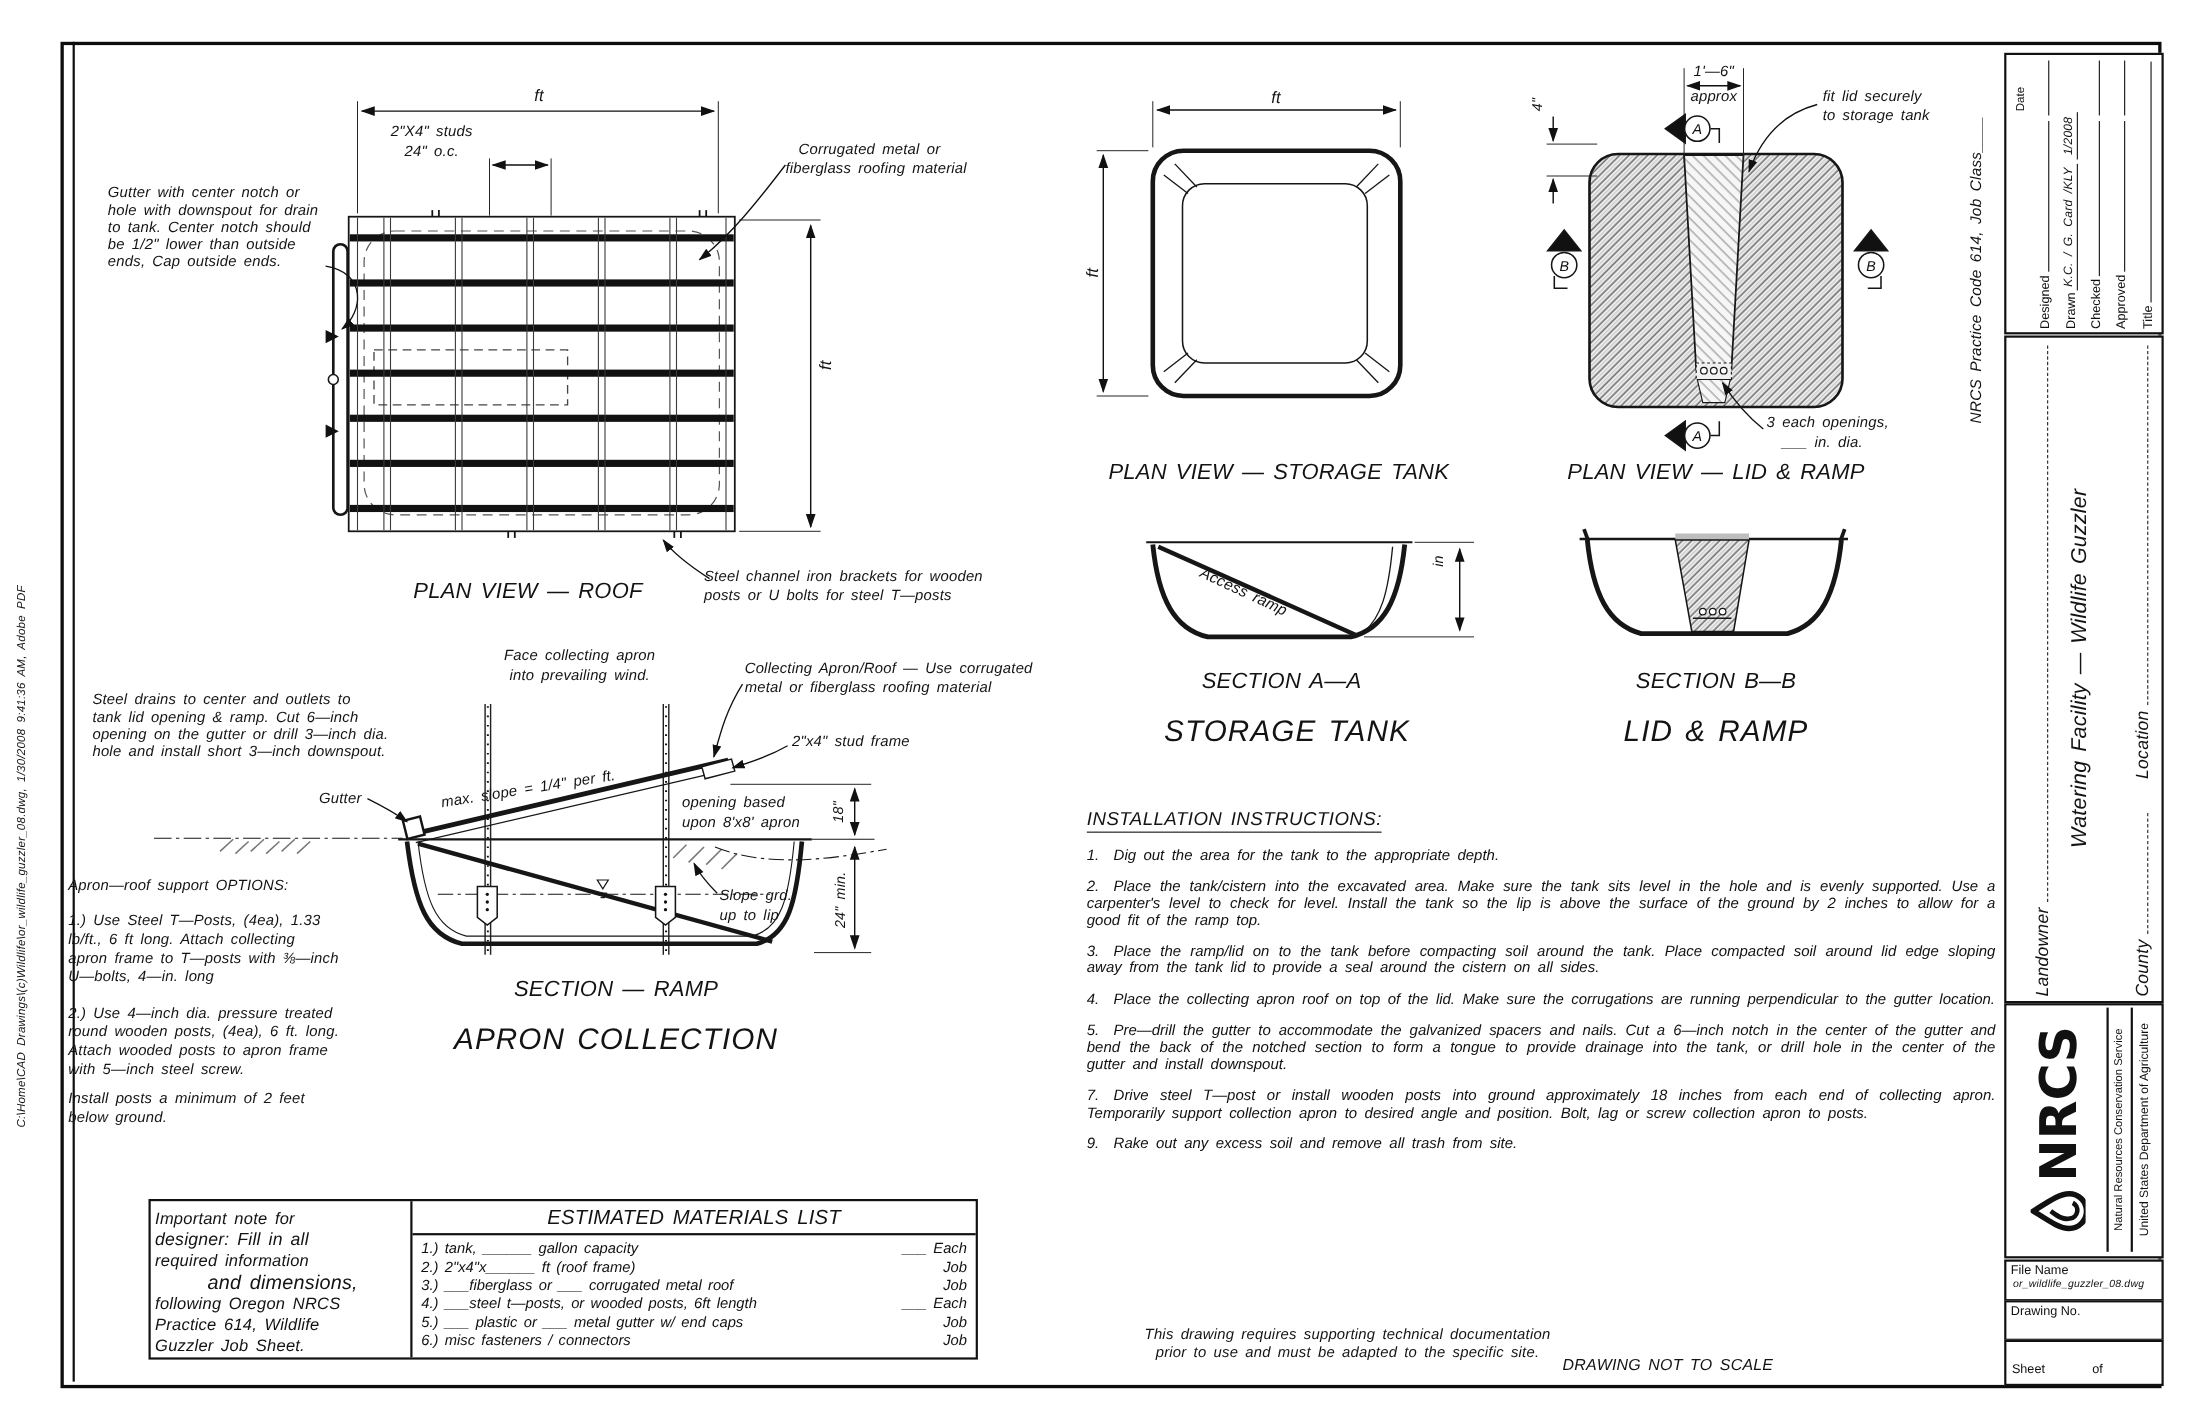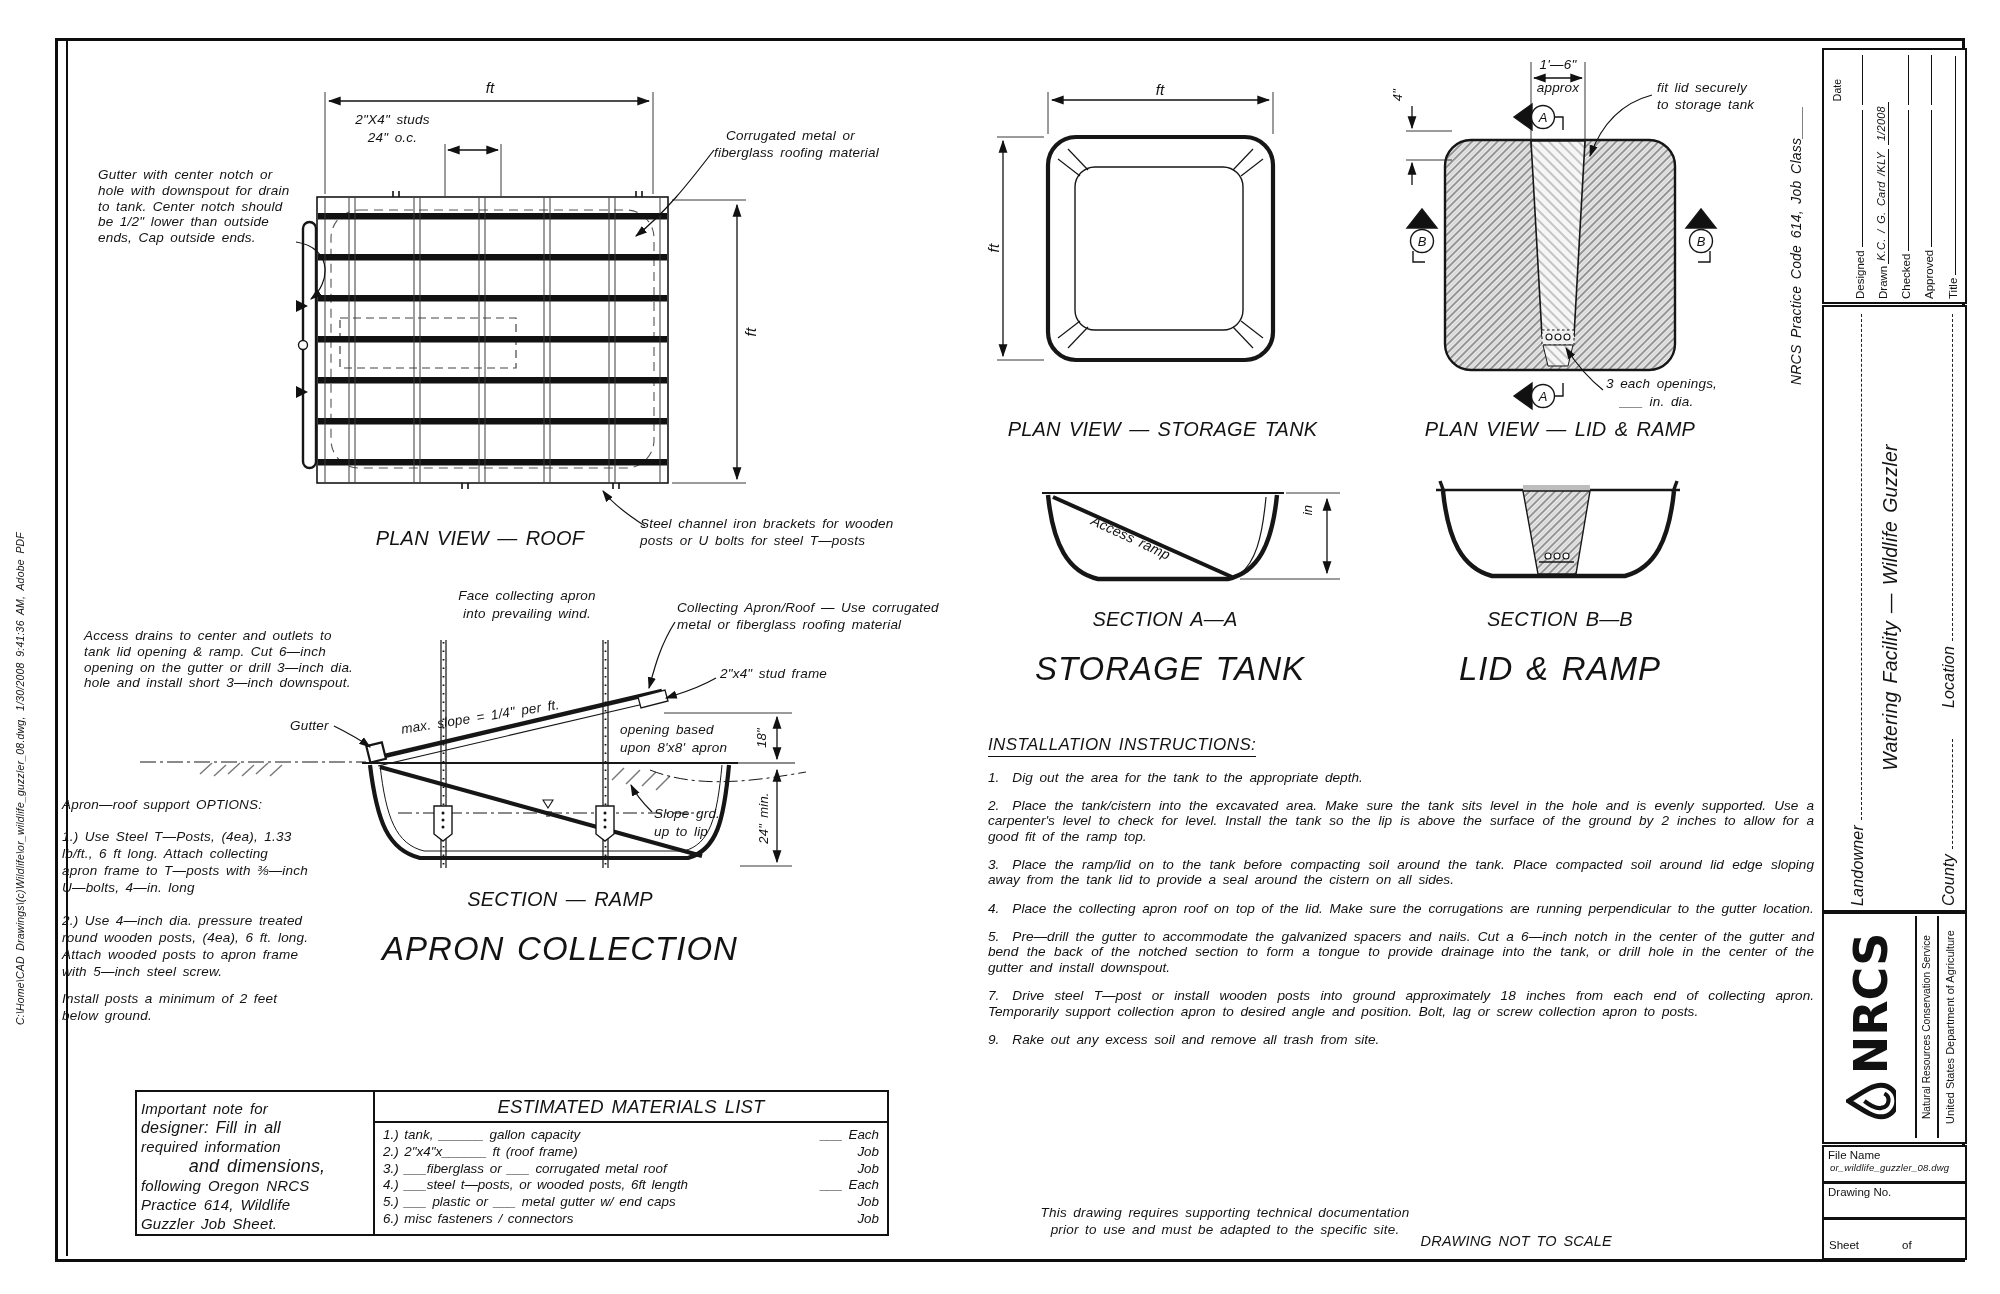--- a/index.html
+++ b/index.html
@@ -4,21 +4,21 @@
 <style>
   html,body{margin:0;padding:0;background:#fff;}
   #sheet{position:relative;width:2000px;height:1294px;background:#ffffff;overflow:hidden;
          font-family:"Liberation Sans",sans-serif;color:#111;}
   .abs{position:absolute;}
   .c{font-style:italic;letter-spacing:.2px;word-spacing:2.5px;color:#131313;white-space:nowrap;}
   .ctr{text-align:center;}
   .rt{text-align:right;}
   .rot{transform:rotate(-90deg);transform-origin:0 0;}
   .t20{font-size:20px;}
-  .t26{font-size:33px;font-weight:500;letter-spacing:1px;}
+  .t26{font-size:27px;font-weight:500;letter-spacing:1px;}
   .n13{font-size:13.5px;line-height:15.8px;}
   .n14{font-size:14px;}
   .opt{font-size:13.5px;line-height:17px;}
   
   #mainborder{left:55px;top:38px;width:1904px;height:1218px;border:3px solid #0d0d0d;}
   #innerleft{left:66px;top:38px;width:2px;height:1218px;background:#0d0d0d;}
   
   #instr{left:988px;top:735px;width:826px;}
   #instr .hd{font-size:17px;font-weight:500;border-bottom:1.4px solid #111;display:inline-block;padding-bottom:1px;letter-spacing:.4px;}
   #instr p{margin:12.5px 0 0 0;font-size:13.6px;line-height:15.6px;text-align:justify;font-style:italic;word-spacing:3px;}
@@ -324,21 +324,21 @@
     <div class="c n13">ends, Cap outside ends.</div>
   </div>
   <div class="abs rot c ctr" style="left:742px;top:362px;width:60px;height:16px;font-size:15px;">ft</div>
   <div class="abs c n13" style="left:640px;top:516px;">Steel channel iron brackets for wooden</div>
   <div class="abs c n13" style="left:640px;top:533px;">posts or U bolts  for steel T—posts</div>
   <div class="abs c t20 ctr" style="left:330px;top:527px;width:300px;">PLAN VIEW  —  ROOF</div>
 
   <div class="abs c n13 ctr" style="left:432px;top:588px;width:190px;">Face collecting apron</div>
   <div class="abs c n13 ctr" style="left:432px;top:606px;width:190px;">into prevailing wind.</div>
   <div class="abs" style="left:84px;top:628px;">
-    <div class="c n13">Access drains to center and outlets to</div>
+    <div class="c n13">Steel drains to center and outlets to</div>
     <div class="c n13">tank lid opening &amp; ramp. Cut 6—inch</div>
     <div class="c n13">opening on the gutter or drill 3—inch dia.</div>
     <div class="c n13">hole and install short 3—inch downspout.</div>
   </div>
   <div class="abs c n13" style="left:677px;top:600px;">Collecting Apron/Roof — Use corrugated</div>
   <div class="abs c n13" style="left:677px;top:617px;">metal or fiberglass roofing material</div>
   <div class="abs c n13" style="left:720px;top:666px;">2"x4" stud frame</div>
   <div class="abs c n13" style="left:290px;top:718px;">Gutter</div>
   <div class="abs c n13" style="left:400px;top:722px;transform:rotate(-9deg);transform-origin:0 0;">max. slope = 1/4" per ft.</div>
   <div class="abs c n13" style="left:620px;top:722px;">opening based</div>

